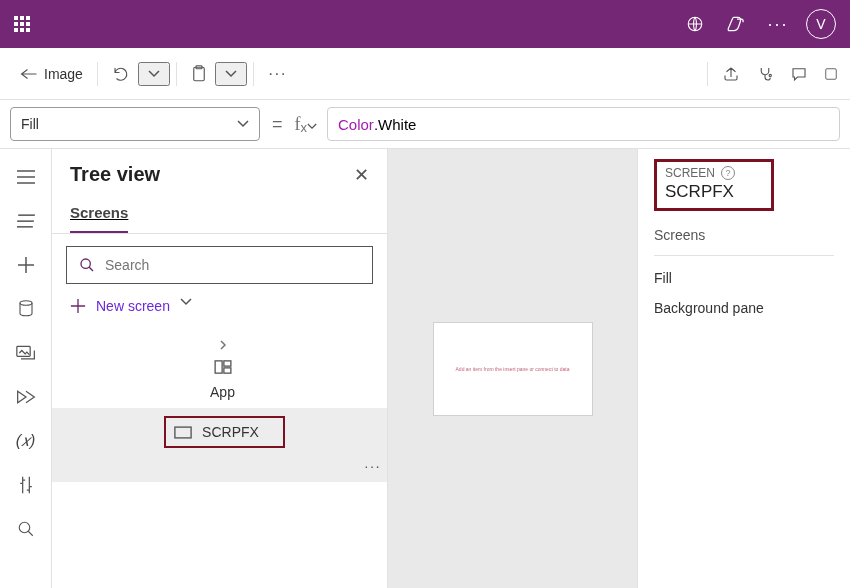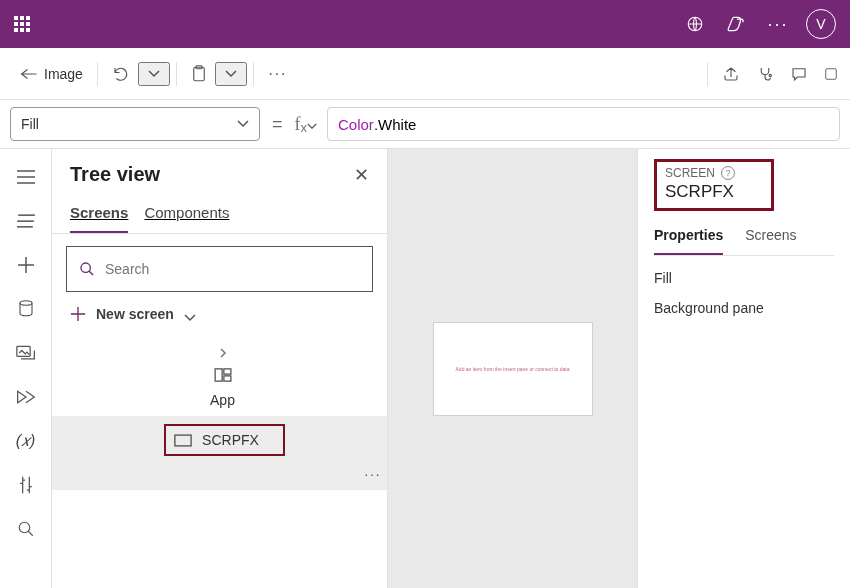--- a/index.html
+++ b/index.html
@@ -42,23 +42,23 @@
 
 
 .tree { width:336px; display:flex; flex-direction:column; border-right:1px solid #e1e1e1; }
 .tree-hdr { display:flex; align-items:center; justify-content:space-between; padding:14px 18px 6px 18px; }
 .tree-title { font-size:20px; font-weight:600; color:#222; }
 .tree-close { font-size:18px; color:#555; cursor:pointer; background:none; border:none; }
 .tree-tabs { display:flex; gap:16px; padding:6px 18px 0 18px;text-decoration:underline; }
 .tree-tab { font-size:15px; color:#444; padding:6px 0 10px 0; cursor:pointer; border-bottom:2px solid transparent; }
 .tree-tab.active { border-bottom:2px solid #742774; font-weight:600; }
 .tree-body { border-top:1px solid #e1e1e1; padding:12px 14px; display:flex; flex-direction:column; gap:8px; }
-.search-box { height:46px; border:1.5px solid #555; display:flex; align-items:center; gap:10px; padding:0 12px; }
+.search-box { height:38px; border:1.5px solid #555; display:flex; align-items:center; gap:10px; padding:0 12px; }
 .search-box input { border:none; outline:none; font-size:14px; flex:1; }
-.newscreen { display:flex; align-items:flex-end; gap:10px; padding:6px 4px; font-size:14px; color:#404040; cursor:pointer;font-weight:bold; }
+.newscreen { display:flex; align-items:flex-start; gap:10px; padding:6px 4px; font-size:14px; color:#6d28d9; cursor:pointer; }
 .tree-item { display:flex; align-items:center; gap:10px; padding:8px 6px; font-size:14px; color:#333; cursor:pointer;flex-direction:column; }
 .tree-item.selected { background:#ededed; }
 .tree-item .more { margin-left:auto; letter-spacing:1px; color:#555; }
 .highlight-box { border:2px solid #7a1022; display:inline-flex; align-items:center; gap:10px; padding:6px 24px 6px 8px; }
 
 
 .canvas { flex:1; background:#e9e9e9; display:flex; align-items:center; justify-content:center; border-right:1px solid #e1e1e1; }
 .screen-preview { width:160px; height:94px; background:#fff; border:1px solid #d0d0d0; display:flex; align-items:center; justify-content:center; }
 .screen-preview .tiny { font-size:5px; color:#c0667a; }
 
@@ -238,21 +238,20 @@
     </div>
   </div>
 
   <div class="tree">
     <div class="tree-hdr">
       <div class="tree-title">Tree view</div>
       <button class="tree-close">✕</button>
     </div>
     <div class="tree-tabs">
       <div class="tree-tab active">Screens</div>
-      <div class="tree-tab">Components</div>
     </div>
     <div class="tree-body">
       <div class="search-box">
         <svg width="16" height="16" viewBox="0 0 24 24" fill="none" stroke="#6b2a6b" stroke-width="2">
             <circle cx="10" cy="10" r="7"></circle>
             <path d="M15 15l6 6"></path>
           </svg>
         <input placeholder="Search" style="">
       </div>
       <div class="newscreen">
@@ -295,21 +294,20 @@
 
   <div class="props">
     <div class="props-hdr-box">
       <div class="props-type">
         <span>SCREEN</span>
         <span class="help-circle">?</span>
       </div>
       <div class="props-name">SCRPFX</div>
     </div>
     <div class="props-tabs">
-      <div class="props-tab active">Properties</div>
       <div class="props-tab">Screens</div>
     </div>
     <div class="prop-row">
       <span>Fill</span>
     </div>
     <div class="prop-row">
       <span>Background pane</span>
     </div>
   </div>
 </div>

